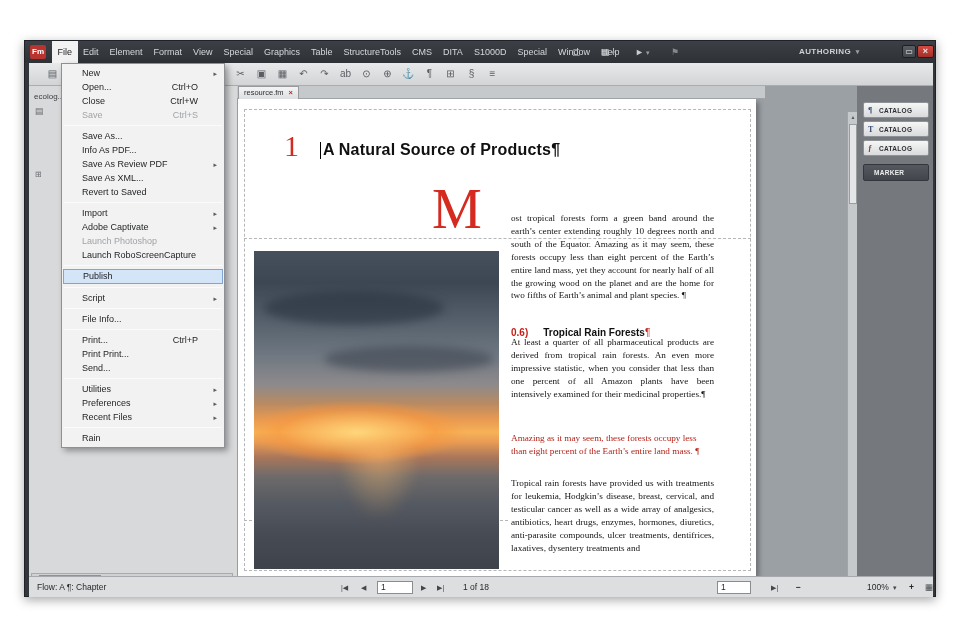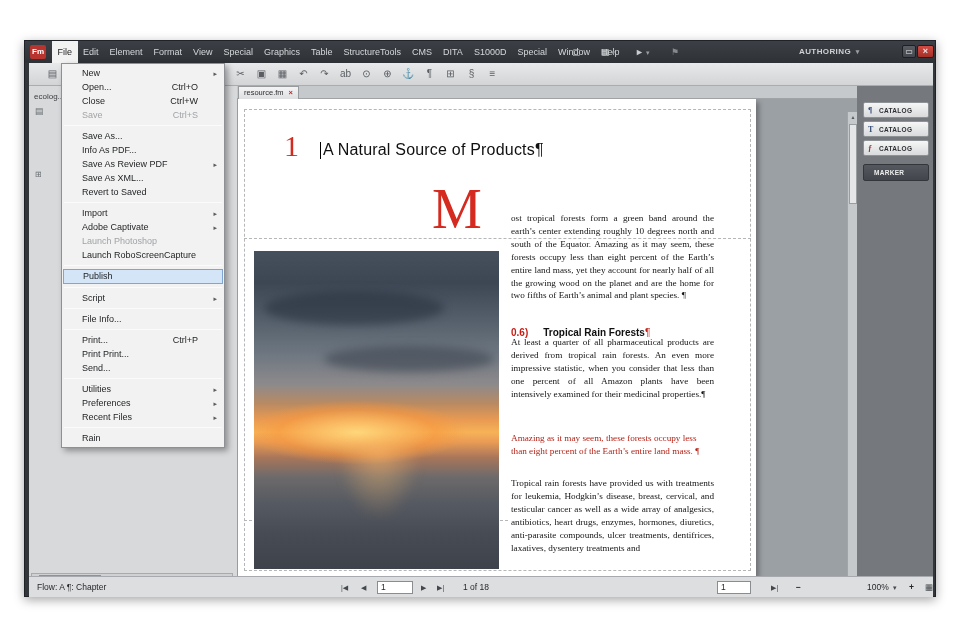--- a/index.html
+++ b/index.html
@@ -32,34 +32,34 @@
   .tbi.first{position:absolute;left:16px;top:0;}
   .tb-group{position:absolute;left:204px;top:0;display:flex;gap:6px;height:22px;align-items:center;}
   
   .left-panel{position:absolute;left:4px;top:45px;width:208px;height:490px;background:#d8d9db;}
   .lp-title{position:absolute;left:5px;top:6px;font-size:8px;color:#3a3d40;}
   .lp-ic{position:absolute;font-size:9px;color:#6a6e72;}
   .lp-scroll{position:absolute;left:2px;top:487px;width:202px;height:11px;background:#cfd1d3;
     border:1px solid #a8abae;}
   .lp-thumb{position:absolute;left:7px;top:1px;width:62px;height:7px;background:#b3b6b9;border:1px solid #8f9295;}
   .doc-area{position:absolute;left:212px;top:45px;width:620px;height:490px;background:#9ba0a5;}
-  .tab-bar{position:absolute;left:0;top:0;width:620px;height:13px;background:#c6c9cb;border-bottom:1px solid #9fa3a6;}
+  .tab-bar{position:absolute;left:0;top:0;width:528px;height:13px;background:#c6c9cb;border-bottom:1px solid #9fa3a6;}
   .tab{position:absolute;left:1px;top:0;height:13px;padding:0 5px;background:linear-gradient(#f4f4f5,#dddfe1);
     border:1px solid #989b9e;border-bottom:none;font-size:7.5px;line-height:12px;color:#2c2e30;}
   .tab-close{color:#a33; font-size:7.5px;margin-left:5px;font-weight:bold;}
   .canvas{position:absolute;left:0;top:13px;width:620px;height:477px;overflow:hidden;}
   .page{position:absolute;left:1px;top:0;width:518px;height:477px;background:#ffffff;
     box-shadow:3px 3px 5px rgba(0,0,0,.3);overflow:hidden;}
   .vscroll{position:absolute;right:0;top:13px;width:10px;height:477px;background:#c6c9cb;border-left:1px solid #a2a5a8;}
   .vs-arrow{position:absolute;left:0;width:10px;height:10px;font-size:5px;color:#55585b;text-align:center;line-height:10px;}
   .vs-thumb{position:absolute;left:1px;top:12px;width:8px;height:80px;background:#e4e6e7;border:1px solid #9a9da0;}
   
   .guide{position:absolute;border:1px dashed #b4b6b8;}
   .chapter-num{position:absolute;left:46px;top:30px;color:#d42a20;font-family:"Liberation Serif",serif;font-size:30px;}
-  .doc-title{position:absolute;left:85px;top:42px;color:#101010;font-size:16px;font-weight:normal;letter-spacing:.2px;}
+  .doc-title{position:absolute;left:85px;top:42px;color:#101010;font-size:16px;font-weight:bold;letter-spacing:.2px;}
   .cursor{position:absolute;left:82px;top:43px;width:1px;height:17px;background:#000;}
   .dropcap{position:absolute;left:194px;top:82px;color:#d42a20;font-family:"Liberation Serif",serif;
     font-size:56px;line-height:56px;}
   .para{position:absolute;left:273px;width:203px;font-family:"Liberation Serif",serif;
     font-size:9.2px;line-height:12.9px;color:#141414;text-align:justify;}
   .p1{top:113px;}
   .heading{position:absolute;left:273px;top:228px;font-size:10px;font-weight:bold;color:#101010;}
   .heading .hnum{color:#c41e14;margin-right:15px;}
   .heading .hp{color:#c41e14;font-weight:normal;}
   .p2{top:237px;}

